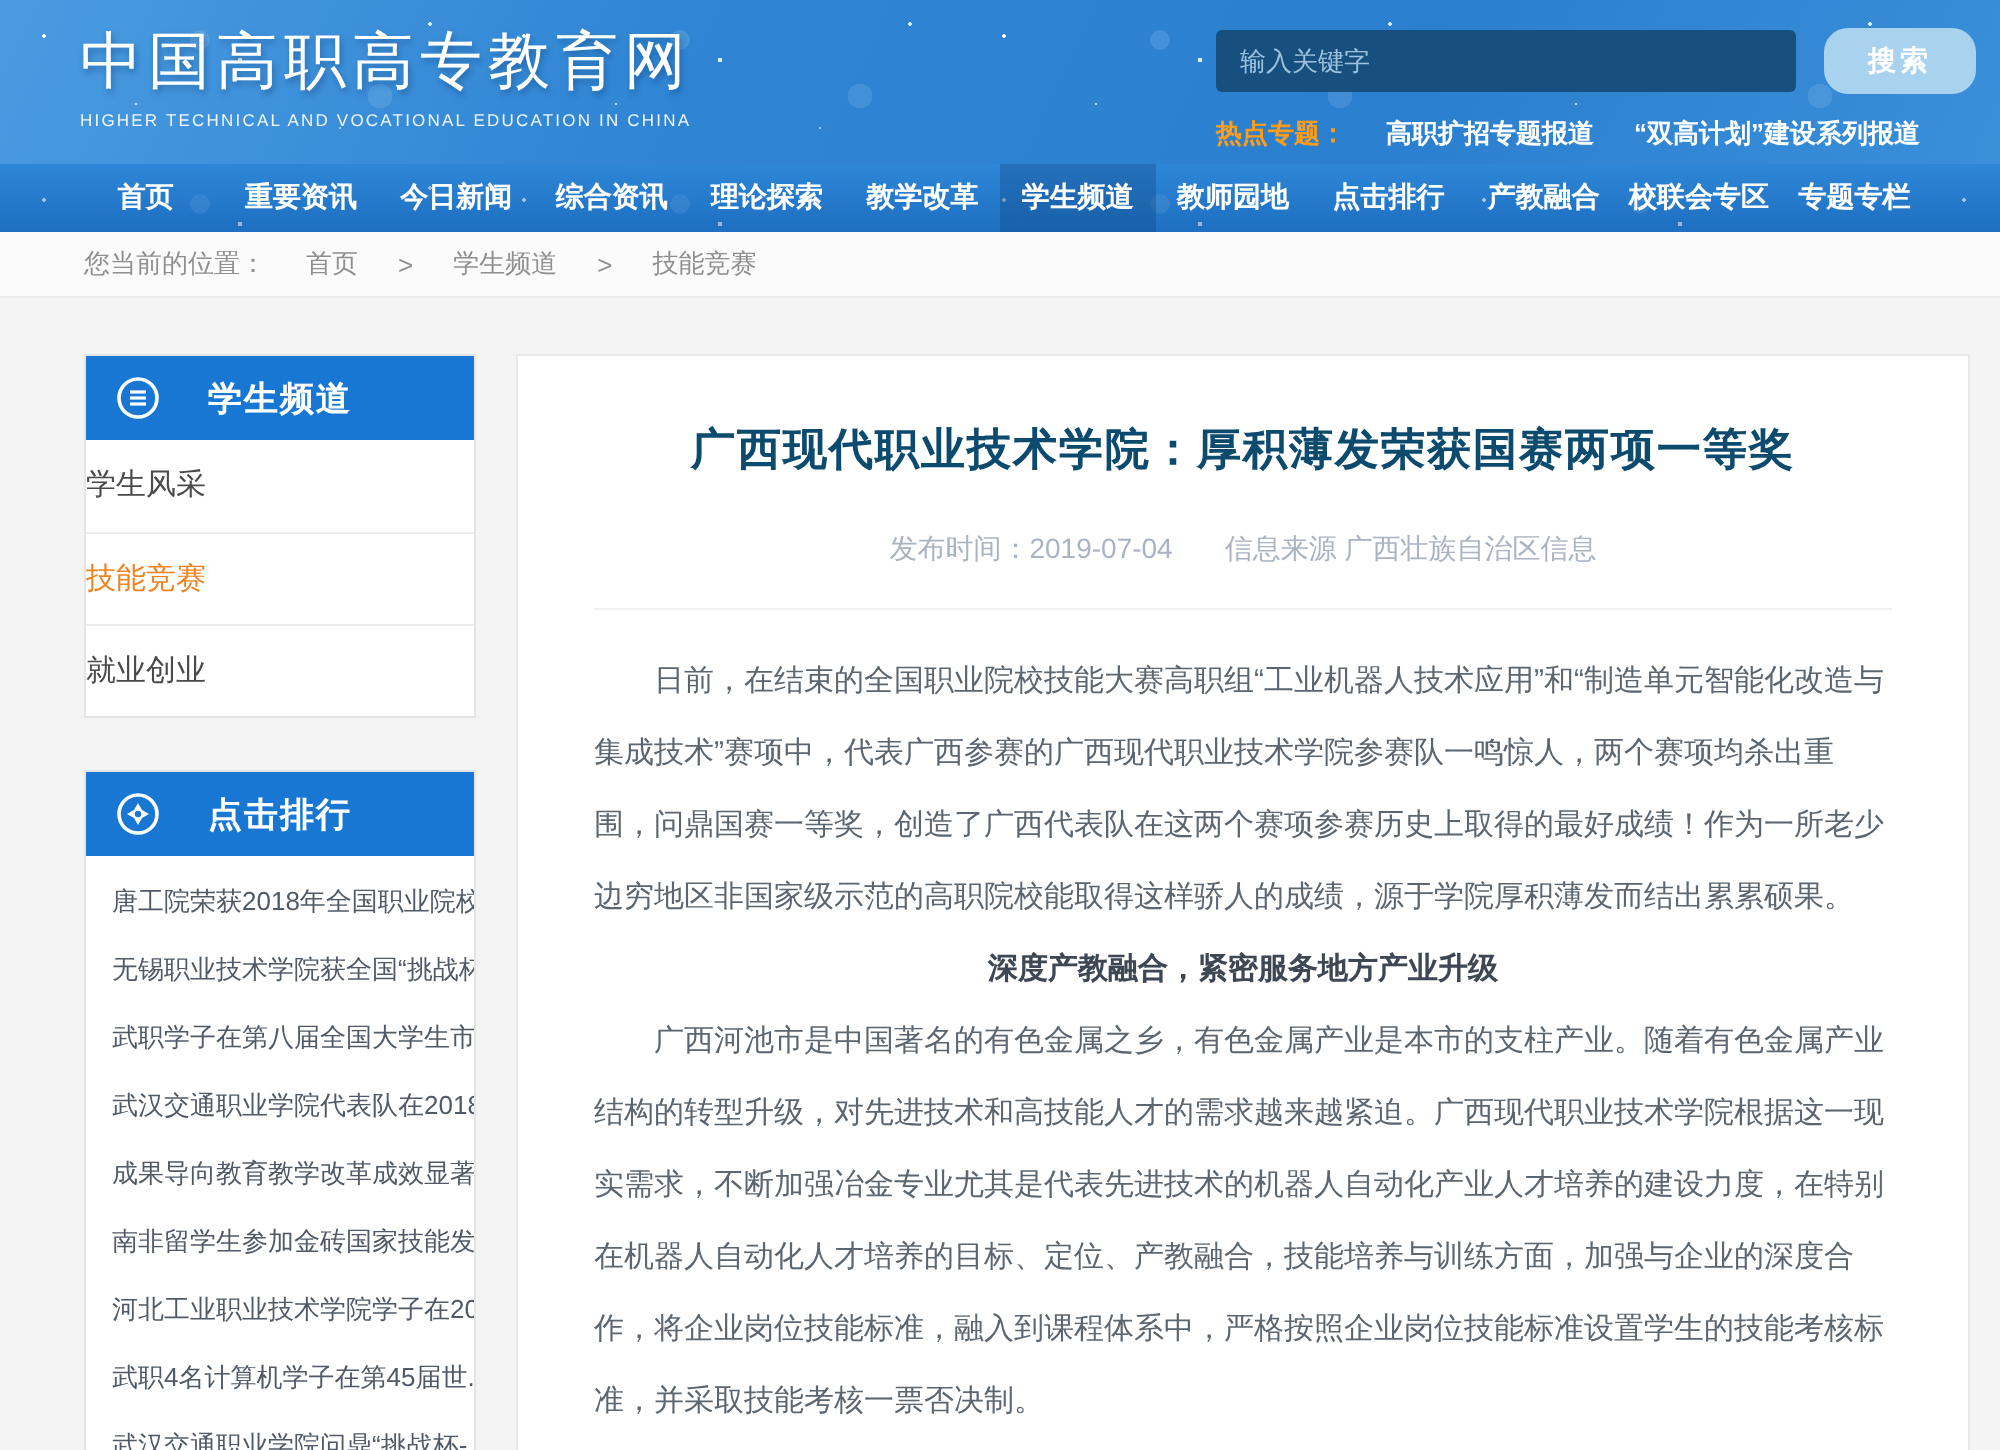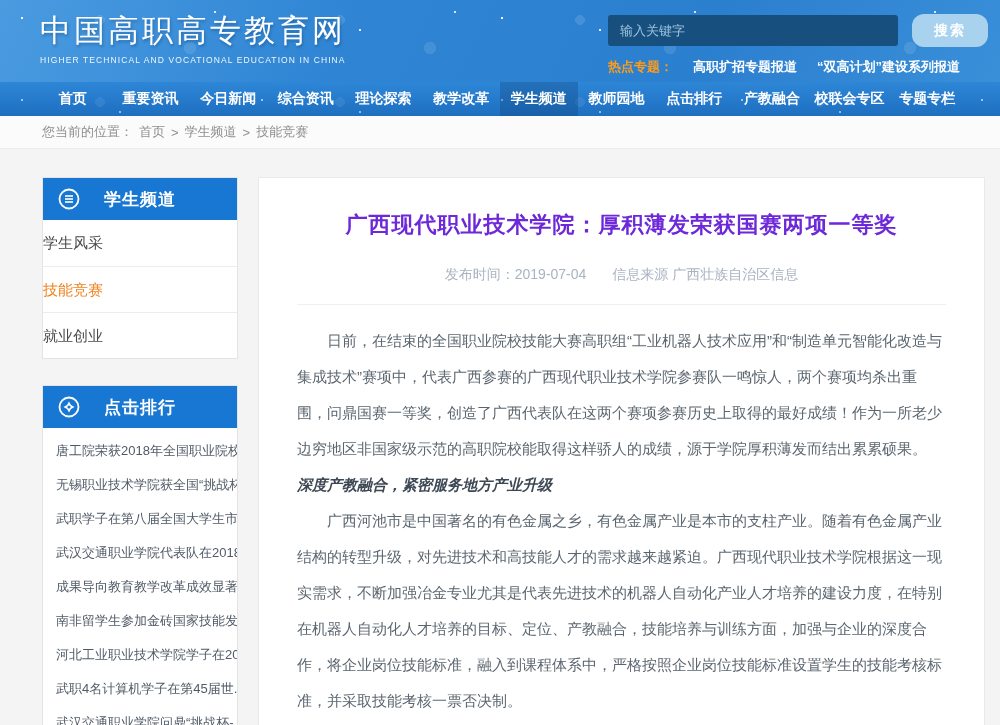--- a/index.html
+++ b/index.html
@@ -42,21 +42,21 @@
   .main-nav { height:34px; display:flex; align-items:stretch; padding:0 34px;
     background:linear-gradient(180deg,#2e86d7 0%,#1e6fc0 100%); position:relative; }
   .main-nav .star-layer { opacity:.6; }
   .nav-item { flex:1; display:flex; align-items:center; justify-content:center;
     color:#fff; font-size:14px; font-weight:bold; text-decoration:none; cursor:pointer;
     position:relative; z-index:2; white-space:nowrap; }
   .nav-item.active { background:rgba(13,62,118,.30); }
 
   
   .breadcrumb-bar { height:33px; background:#fbfbfb; border-bottom:1px solid #ededed;
-    display:flex; align-items:center; padding-left:42px; font-size:13px; color:#8f8f8f; gap:6px; }
+    display:flex; align-items:center; padding-left:42px; font-size:13px; color:#8f8f8f; gap:20px; }
   .breadcrumb-bar a { color:#8f8f8f; text-decoration:none; cursor:pointer; }
 
   
   .page-body { display:flex; padding:28px 15px 0 42px; gap:20px; align-items:flex-start; }
   .sidebar { width:196px; flex:0 0 196px; }
   .main-col { flex:1; }
 
   
   .side-panel { background:#fff; border:1px solid #e4e4e4; margin-bottom:26px; }
   .panel-head { height:42px; background:#1777d2; color:#fff; position:relative;
@@ -66,29 +66,29 @@
   .channel-item { display:block; height:46px; line-height:46px; text-align:left;
     font-size:15px; color:#4a4a4a; text-decoration:none; cursor:pointer; border-top:1px solid #ececec; }
   .channel-item:first-of-type { border-top:none; }
   .channel-item.active { color:#f0821e; }
   .rank-list { padding:6px 0 8px; }
   .rank-item { display:block; font-size:13px; color:#50holder5a66; color:#505a66; text-decoration:none;
     cursor:pointer; padding:8px 13px; white-space:nowrap; overflow:hidden; }
 
   
   .article-card { background:#fff; border:1px solid #e9e9e9; padding:32px 38px 30px; }
-  .article-title { text-align:center; font-size:22px; font-weight:bold; color:#6d28d9;
+  .article-title { text-align:center; font-size:22px; font-weight:bold; color:#0c4a6e;
     letter-spacing:1px; }
   .article-meta { text-align:center; font-size:14px; color:#a9b3c1; margin-top:26px;
     padding-bottom:20px; border-bottom:1px solid #f0f0f0; }
   .article-meta .m-gap { display:inline-block; width:26px; }
   .article-body { margin-top:18px; font-size:15px; color:#5c6670; line-height:36px; }
   .article-body p { text-indent:2em; }
-  .article-body h3 { font-size:15px; color:#3d4854; font-weight:bold;
-    line-height:36px;font-style:italic; }
+  .article-body h3 { font-size:15px; color:#3d4854; text-align:center; font-weight:bold;
+    line-height:36px; }
 </style>
 </head>
 <body>
 
 <div class="site-header">
   <div class="star-layer"></div>
   <div class="logo-block">
     <div class="logo-title">中国高职高专教育网</div>
     <div class="logo-subtitle">HIGHER TECHNICAL AND VOCATIONAL EDUCATION IN CHINA</div>
   </div>

